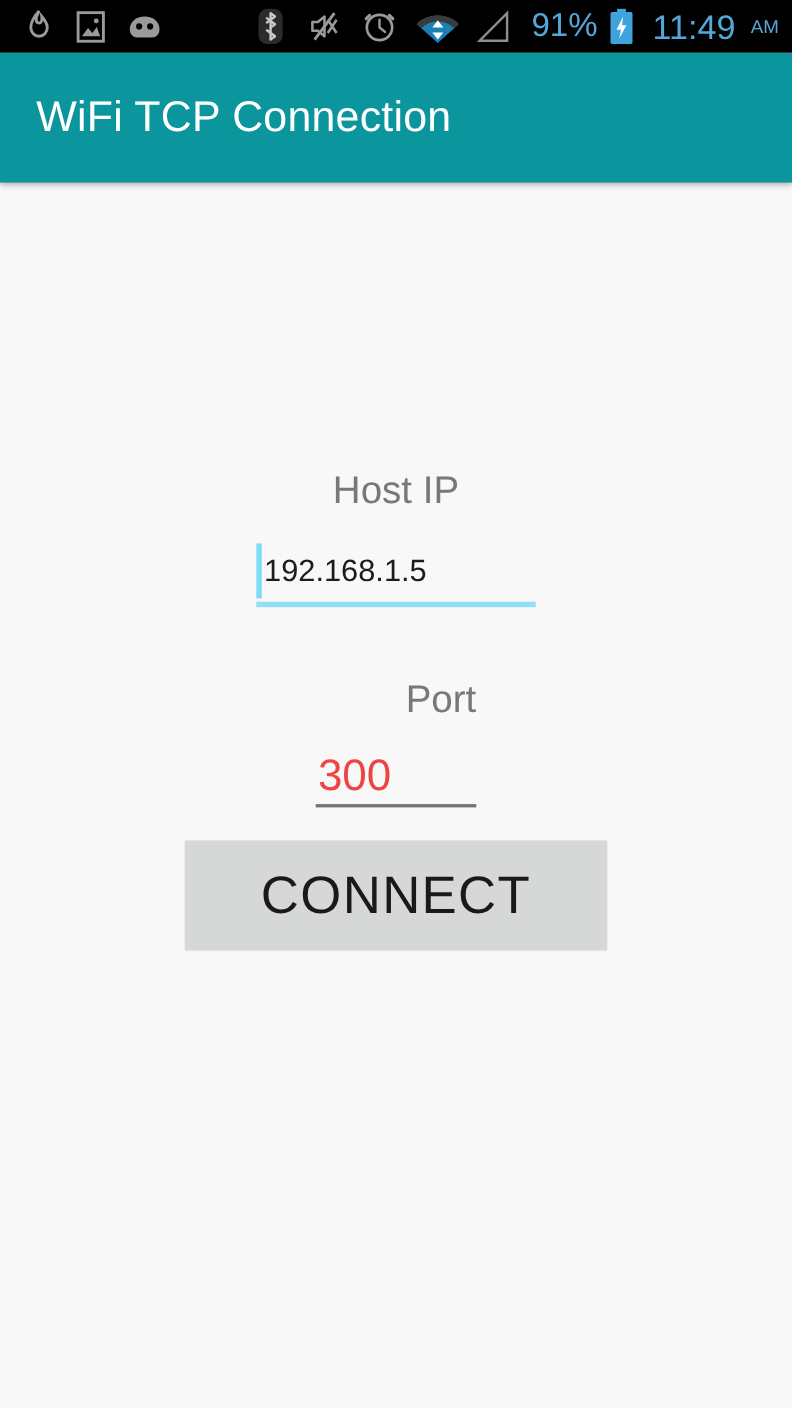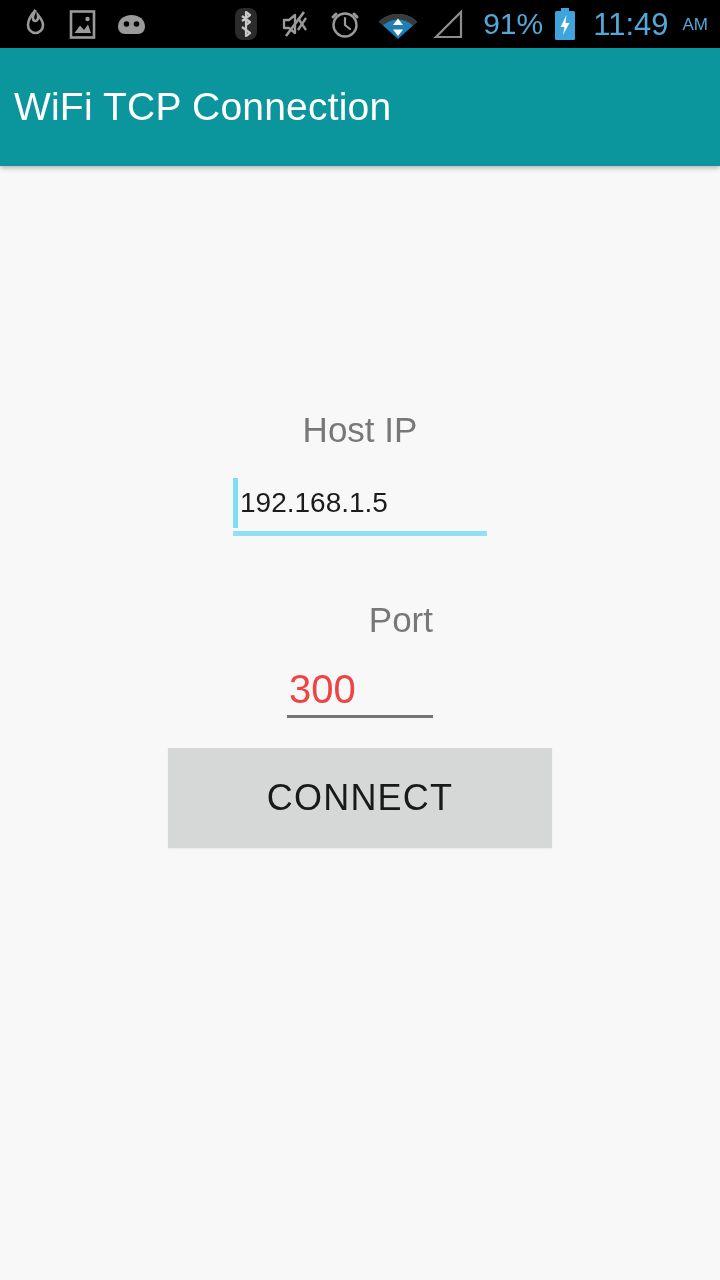--- a/index.html
+++ b/index.html
@@ -54,28 +54,28 @@
     width:720px; height:118px;
     background:#0b969e;
     display:flex; align-items:center;
     box-shadow:0 2px 5px rgba(0,0,0,0.28);
     z-index:5;
   }
   .app-title{
     color:#ffffff;
     font-size:39px;
     font-weight:400;
-    padding-left:14px;
+    padding-left:33px;
     letter-spacing:0.2px;
   }
 
   
   .content{
     position:absolute;
-    top:150px; left:0;
+    top:166px; left:0;
     width:720px; height:1114px;
     background:#f8f8f8;
     display:flex;
     flex-direction:column;
     align-items:center;
   }
 
   .field-block{ display:flex; flex-direction:column; align-items:center; }
 
   .field-label{
@@ -142,21 +142,21 @@
     margin-top:30px;
     width:384px; height:100px;
     background:#d6d7d7;
     border:none;
     display:flex; align-items:center; justify-content:center;
     cursor:pointer;
     box-shadow:0 1px 2px rgba(0,0,0,0.06);
   }
   .connect-label{
     color:#191919;
-    font-size:36px;
+    font-size:48px;
     font-weight:400;
     letter-spacing:1.2px;
   }
 </style>
 </head>
 <body>
 
 <div id="screen">
 
   <div class="status-bar">

